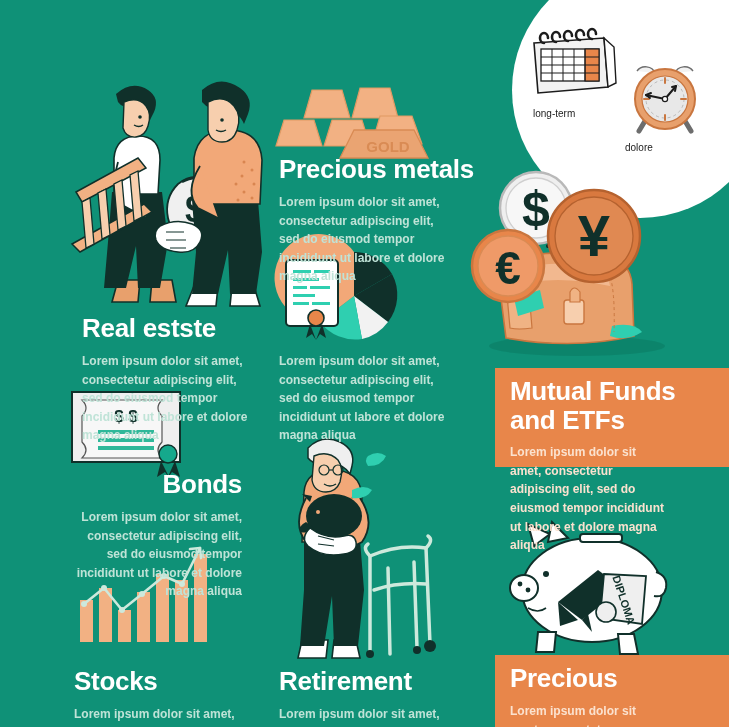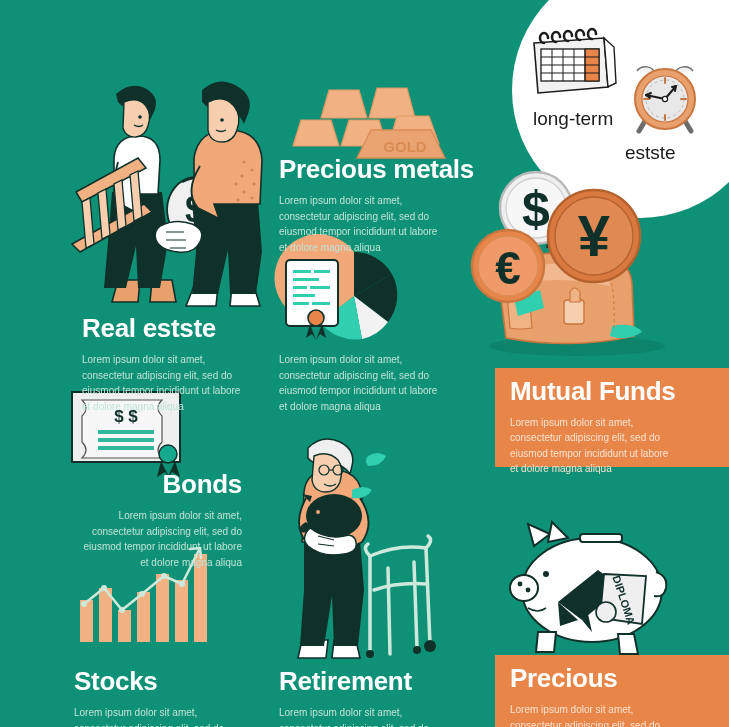--- a/index.html
+++ b/index.html
@@ -34,29 +34,29 @@
 
   
   .sec-title{
     font-size:26px;
     font-weight:bold;
     color:#ffffff;
     letter-spacing:-0.3px;
     line-height:1.12;
   }
   .sec-body{
-    font-size:10px;
-    font-weight:normal;
+    font-size:12px;
+    font-weight:bold;
     line-height:1.55;
     color:#bfe3d7;
     width:168px;
   }
   .on-orange .sec-body{ color:#fbe2cf; }
   .circle-label{
-    font-size:19px;
+    font-size:10px;
     color:#1c1c1c;
     font-weight:normal;
   }
 
   
   .section{ position:absolute; }
 
   #sec-realestate { left:82px; top:314px; }
   #sec-precious  { left:279px; top:155px; }
   #sec-options   { left:279px; top:352px; }
@@ -130,21 +130,21 @@
       <g stroke="#1c1c1c" stroke-width="2" stroke-linecap="round" fill="none">
         <path d="M42 44 L53 31"></path>
         <path d="M53 31 l-1 5 M53 31 l-4 1"></path>
         <path d="M42 44 L23 40"></path>
         <path d="M23 40 l5 -2 M23 40 l4 3"></path>
       </g>
       <circle cx="42" cy="44" r="2.6" fill="#ffffff" stroke="#1c1c1c" stroke-width="1.2"></circle>
     </svg>
   </div>
 
-  <div class="abs circle-label" id="label-short">estste</div>
+  <div class="abs circle-label" id="label-short">dolore</div>
 
   <div class="orange-panel" id="panel-mutual"></div>
   <div class="orange-panel" id="panel-education"></div>
 
   <div class="illu" style="left:66px; top:72px;">
     <svg width="220" height="240" viewBox="0 0 220 240">
 
       <g>
         <path d="M52 208 l-6 22 h26 l2 -22 z" fill="#e8a06c" stroke="#10302a" stroke-width="1.6"></path>
         <path d="M86 208 l-2 22 h26 l-4 -22 z" fill="#e8a06c" stroke="#10302a" stroke-width="1.6"></path>
@@ -196,21 +196,21 @@
         <path d="M134 94 q-16 26 -2 42 l20 10" stroke="#10302a" stroke-width="1.8" fill="#f2a878"></path>
       </g>
 
       <g>
         <path d="M94 154 q16 -8 32 -2 q14 6 8 18 q-6 12 -22 10 q-18 -2 -22 -12 q-3 -9 4 -14 z" fill="#ffffff" stroke="#10302a" stroke-width="1.6"></path>
         <path d="M100 160 l18 0 M100 168 l20 0 M104 176 l16 0" stroke="#10302a" stroke-width="1.2"></path>
       </g>
     </svg>
   </div>
 
-  <div class="illu" style="left:293px; top:84px;">
+  <div class="illu" style="left:276px; top:84px;">
     <svg width="180" height="78" viewBox="0 0 180 78">
       <path d="M36 6 h30 l8 28 h-46 z" fill="#f2b183" stroke="#e09a63" stroke-width="1.2"></path>
       <path d="M84 4 h30 l8 30 h-46 z" fill="#f2b183" stroke="#e09a63" stroke-width="1.2"></path>
       <path d="M8 36 h30 l8 26 h-46 z" fill="#f2b183" stroke="#e09a63" stroke-width="1.2"></path>
       <path d="M56 36 h30 l8 26 h-46 z" fill="#f2b183" stroke="#e09a63" stroke-width="1.2"></path>
       <path d="M104 32 h32 l10 28 h-50 z" fill="#f2b183" stroke="#e09a63" stroke-width="1.2"></path>
       <path d="M78 46 h60 l14 28 h-88 z" fill="#eaa472" stroke="#d98b54" stroke-width="1.3"></path>
       <text x="112" y="68" font-size="15" font-weight="bold" fill="#d98b54" text-anchor="middle" font-family="'Liberation Sans',sans-serif">GOLD</text>
     </svg>
   </div>
@@ -414,20 +414,21 @@
     <div class="sec-body">Lorem ipsum dolor sit amet, consectetur adipiscing elit, sed do eiusmod tempor incididunt ut labore et dolore magna aliqua</div>
   </div>
 
   <div class="section" id="sec-bonds">
     <div class="sec-title">Bonds</div>
     <div class="sec-body">Lorem ipsum dolor sit amet, consectetur adipiscing elit, sed do eiusmod tempor incididunt ut labore et dolore magna aliqua</div>
   </div>
 
   <div class="section on-orange" id="sec-mutual">
     <div class="sec-title">Mutual Funds</div>
+    <div class="sec-title">and ETFs</div>
     <div class="sec-body">Lorem ipsum dolor sit amet, consectetur adipiscing elit, sed do eiusmod tempor incididunt ut labore et dolore magna aliqua</div>
   </div>
 
   <div class="section" id="sec-stocks">
     <div class="sec-title">Stocks</div>
     <div class="sec-body">Lorem ipsum dolor sit amet, consectetur adipiscing elit, sed do eiusmod tempor incididunt ut labore et dolore magna aliqua</div>
   </div>
 
   <div class="section" id="sec-retire">
     <div class="sec-title">Retirement</div>

